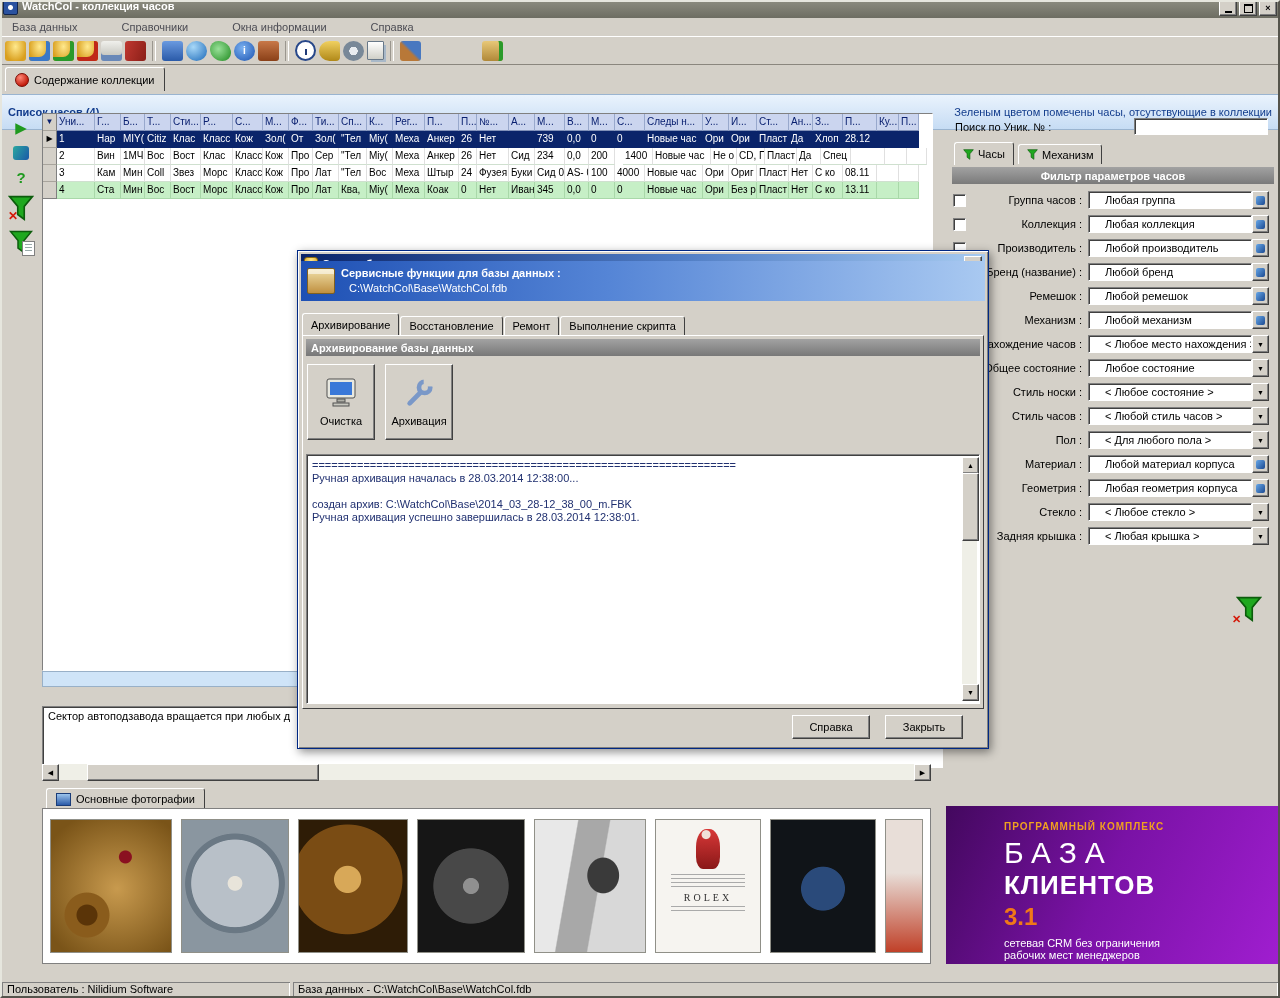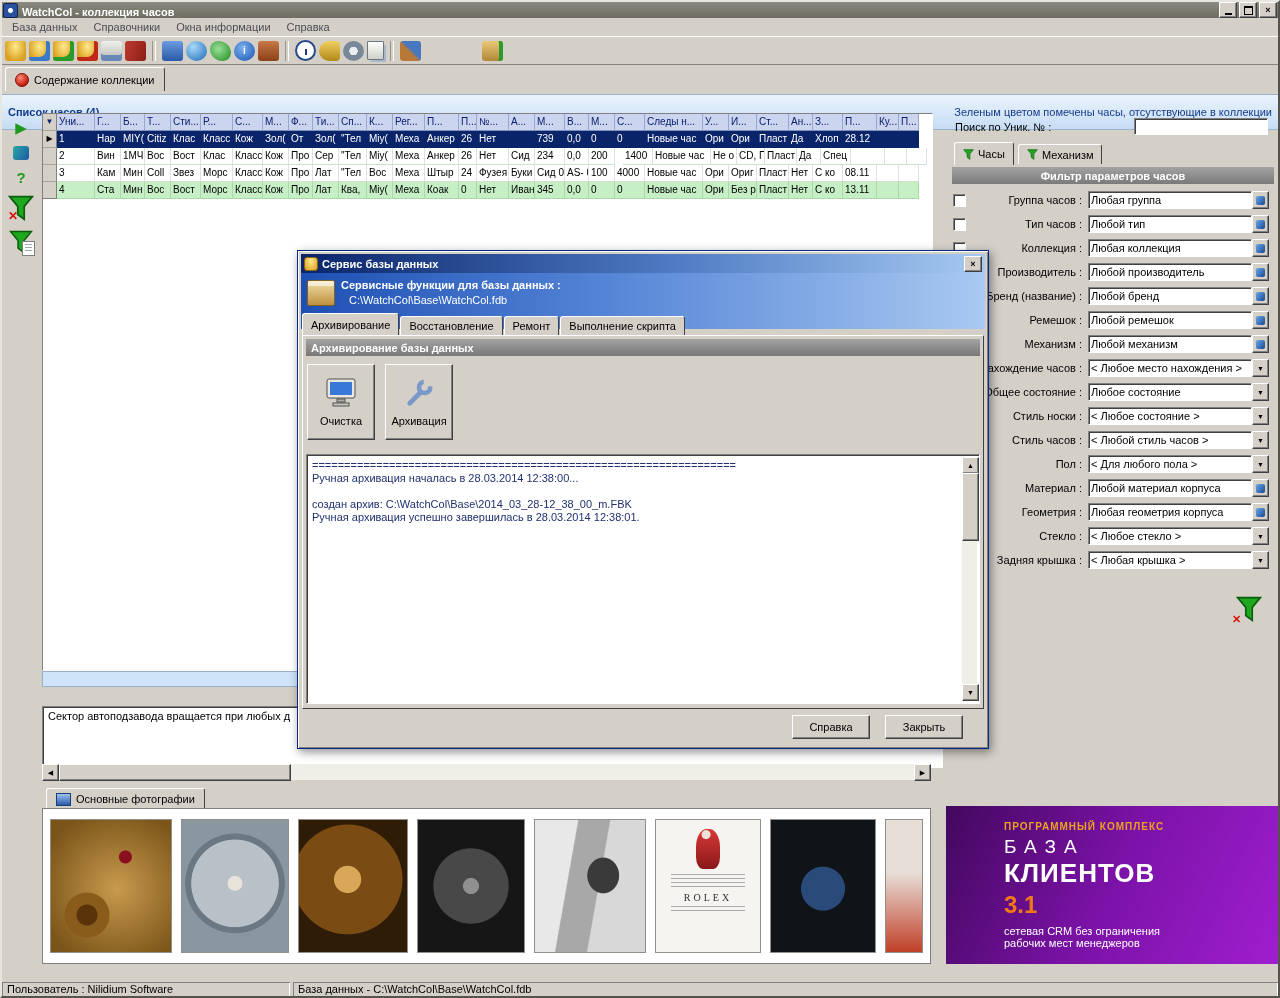--- a/index.html
+++ b/index.html
@@ -1,23 +1,23 @@
 <!DOCTYPE html>
 <html><head>
 <meta charset="utf-8">
 <style>
   html,body{margin:0;padding:0;}
   body{width:1280px;height:998px;position:relative;background:#d4d0c8;
        font-family:"Liberation Sans",sans-serif;font-size:11px;color:#000;overflow:hidden;}
-  .abs{position:absolute;}
+  .abs{position:absolute;gap:28px;}
   .sunk{background:#fff;border:1px solid #808080;border-bottom-color:#fff;border-right-color:#fff;
        box-shadow:inset 1px 1px 0 #404040;}
   
   .titlebar{top:0;left:0;right:0;height:18px;background:linear-gradient(#8d8d81,#6d6d62);
-            display:flex;align-items:flex-end;gap:4px;padding:0 3px;color:#fff;font-weight:bold;}
+            display:flex;align-items:flex-start;gap:4px;padding:0 3px;color:#fff;font-weight:bold;}
   .app-ic{width:13px;height:13px;border-radius:2px;border:1px solid #10244e;
           background:radial-gradient(circle at 50% 50%,#fff 0 2px,#2a52a0 3px);}
   .wbtns{margin-left:auto;display:flex;gap:2px;}
   .wbtn{width:16px;height:14px;background:#d4d0c8;border:1px solid #404040;border-top-color:#fff;
         border-left-color:#fff;box-shadow:inset -1px -1px 0 #808080;display:flex;align-items:center;
         justify-content:center;color:#000;font-weight:bold;font-size:9px;}
   .g-min{width:7px;height:2px;background:#000;margin-top:7px;}
   .g-max{width:7px;height:6px;border:1px solid #000;border-top-width:2px;}
   
   .menubar{top:18px;left:0;right:0;height:18px;display:flex;align-items:center;padding-left:4px;color:#4c4c54;}
@@ -125,50 +125,50 @@
   .ftab.active{height:22px;top:30px;z-index:2;}
   .fhdr{position:absolute;top:55px;left:6px;right:6px;height:17px;background:linear-gradient(#a2a2a2,#7a7a7a);
         color:#fff;font-weight:bold;display:flex;align-items:center;justify-content:center;}
   .filter-rows{position:absolute;top:76px;left:0;right:0;}
   .f-row{position:relative;height:24px;}
   .cb{position:absolute;left:7px;top:6px;width:11px;height:11px;background:#fff;border:1px solid;
       border-color:#808080 #fff #fff #808080;box-shadow:inset 1px 1px 0 #404040;}
   .f-lab{position:absolute;left:0;top:6px;width:136px;text-align:right;overflow:hidden;white-space:nowrap;}
   .f-field{position:absolute;left:142px;top:3px;width:164px;height:18px;background:#fff;border:1px solid #808080;
       border-bottom-color:#fff;border-right-color:#fff;box-shadow:inset 1px 1px 0 #404040;line-height:17px;
-      padding:0 2px;box-sizing:border-box;overflow:hidden;white-space:nowrap;}
+      padding:0 16px;box-sizing:border-box;overflow:hidden;white-space:nowrap;}
   .f-ctrl{position:absolute;left:306px;top:3px;width:17px;height:18px;background:#d4d0c8;border:1px solid #404040;
       border-top-color:#fff;border-left-color:#fff;box-shadow:inset -1px -1px 0 #808080;display:flex;
       align-items:center;justify-content:center;font-size:7px;box-sizing:border-box;}
   .lk{width:9px;height:9px;border-radius:2px;background:linear-gradient(130deg,#68a8e8,#1a4890);}
   .bigfunnel{position:absolute;left:290px;top:484px;}
   
   .adpanel{top:806px;left:946px;width:334px;height:158px;color:#fff;
       background:linear-gradient(115deg,#43085e 0%,#7a12a6 48%,#a01ed0 100%);overflow:hidden;}
   .ad1{margin:15px 0 4px 58px;color:#f0a020;font-size:10px;font-weight:bold;letter-spacing:1px;}
-  .ad2{margin-left:58px;font-size:19px;letter-spacing:8px;}
+  .ad2{margin-left:58px;font-size:30px;letter-spacing:8px;}
   .ad3{margin-left:58px;font-size:26px;font-weight:bold;letter-spacing:1px;}
   .adv{margin:2px 0 6px 58px;font-size:24px;font-weight:bold;color:#f07818;}
   .ad4{margin-left:58px;font-size:11px;}
   .ad5{margin-left:58px;font-size:11px;}
   
   .statusbar{left:0;right:0;bottom:0;height:18px;display:flex;gap:3px;padding:2px 2px 0 2px;box-sizing:border-box;}
   .scell{box-shadow:inset 1px 1px 0 #808080,inset -1px -1px 0 #fff;padding:1px 5px;line-height:13px;
          overflow:hidden;white-space:nowrap;}
   .scell.left{width:278px;flex:none;}
   .scell.right{flex:1;}
   
   .dialog{top:250px;left:297px;width:690px;height:497px;background:#d4d0c8;border:1px solid #002884;
           box-shadow:inset 1px 1px 0 #fff,inset -1px -1px 0 #808080,2px 3px 9px rgba(0,0,0,.45);z-index:50;}
   .dlg-title{position:absolute;top:3px;left:3px;right:3px;height:19px;display:flex;align-items:center;gap:4px;
           padding:0 3px;color:#fff;font-weight:bold;
           background:linear-gradient(90deg,#0a246a,#4f7cc4 55%,#a6caf0);}
   .dlg-ic{width:12px;height:12px;border-radius:3px;border:1px solid #8a6a10;
           background:radial-gradient(ellipse at 50% 25%,#ffe98e,#d99f1e);}
-  .dlg-banner{position:absolute;top:22px;left:3px;right:3px;height:56px;
+  .dlg-banner{position:absolute;top:10px;left:3px;right:3px;height:40px;
           background:linear-gradient(90deg,#1e50b4 0%,#5585d6 45%,#a9c9f1 100%);color:#fff;}
   .bn-ic{position:absolute;left:6px;top:7px;width:26px;height:24px;border:1px solid #806020;border-radius:2px;
           background:linear-gradient(#f0e0a8,#c09040);box-shadow:inset 0 5px 0 rgba(255,255,255,.55);}
   .bn-l1{position:absolute;left:40px;top:6px;font-weight:bold;}
   .bn-l2{position:absolute;left:48px;top:21px;}
   .dlg-tabs{position:absolute;top:64px;left:4px;height:20px;display:flex;align-items:flex-end;gap:1px;}
   .dtab{display:flex;align-items:center;padding:0 8px;height:18px;background:#d4d0c8;border:1px solid #404040;
         border-bottom:none;border-top-color:#fff;border-left-color:#fff;border-radius:3px 3px 0 0;}
   .dtab.active{height:21px;z-index:2;}
   .dlg-page{position:absolute;left:4px;right:4px;top:84px;height:372px;background:#d4d0c8;border:1px solid #404040;
@@ -492,28 +492,20 @@
       <div class="f-row">
         <span class="cb"></span>
         <span class="f-lab">Группа часов :</span>
         <span class="f-field">Любая группа</span>
         <span class="f-ctrl">
           <span class="lk"></span>
         </span>
       </div>
       <div class="f-row">
         <span class="cb"></span>
-        <span class="f-lab">Тип часов :</span>
-        <span class="f-field">Любой тип</span>
-        <span class="f-ctrl">
-          <span class="lk"></span>
-        </span>
-      </div>
-      <div class="f-row">
-        <span class="cb"></span>
         <span class="f-lab">Коллекция :</span>
         <span class="f-field">Любая коллекция</span>
         <span class="f-ctrl">
           <span class="lk"></span>
         </span>
       </div>
       <div class="f-row">
         <span class="cb"></span>
         <span class="f-lab">Производитель :</span>
         <span class="f-field">Любой производитель</span>

